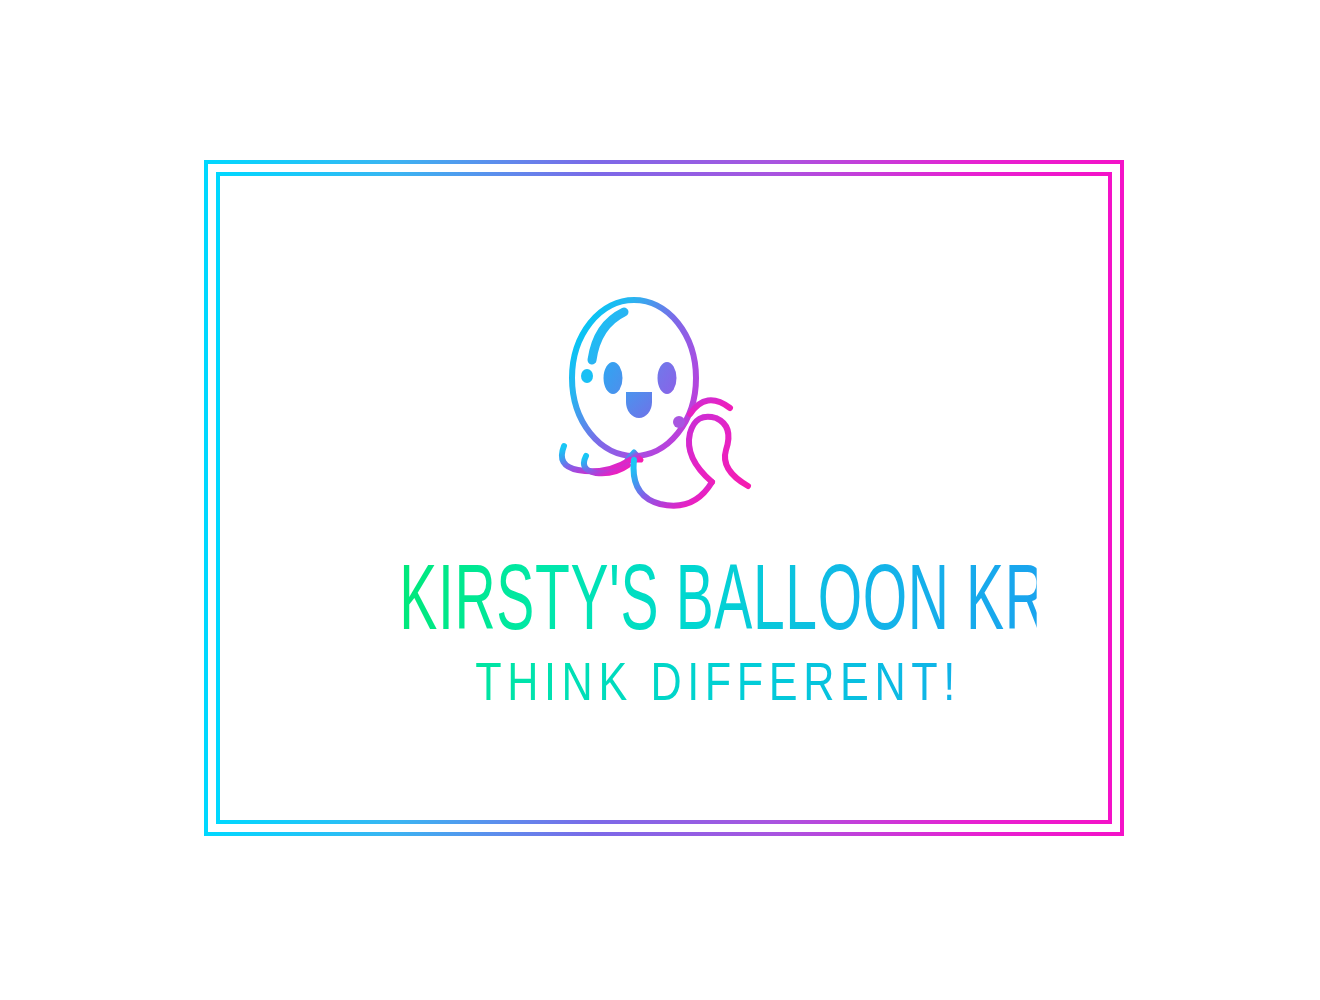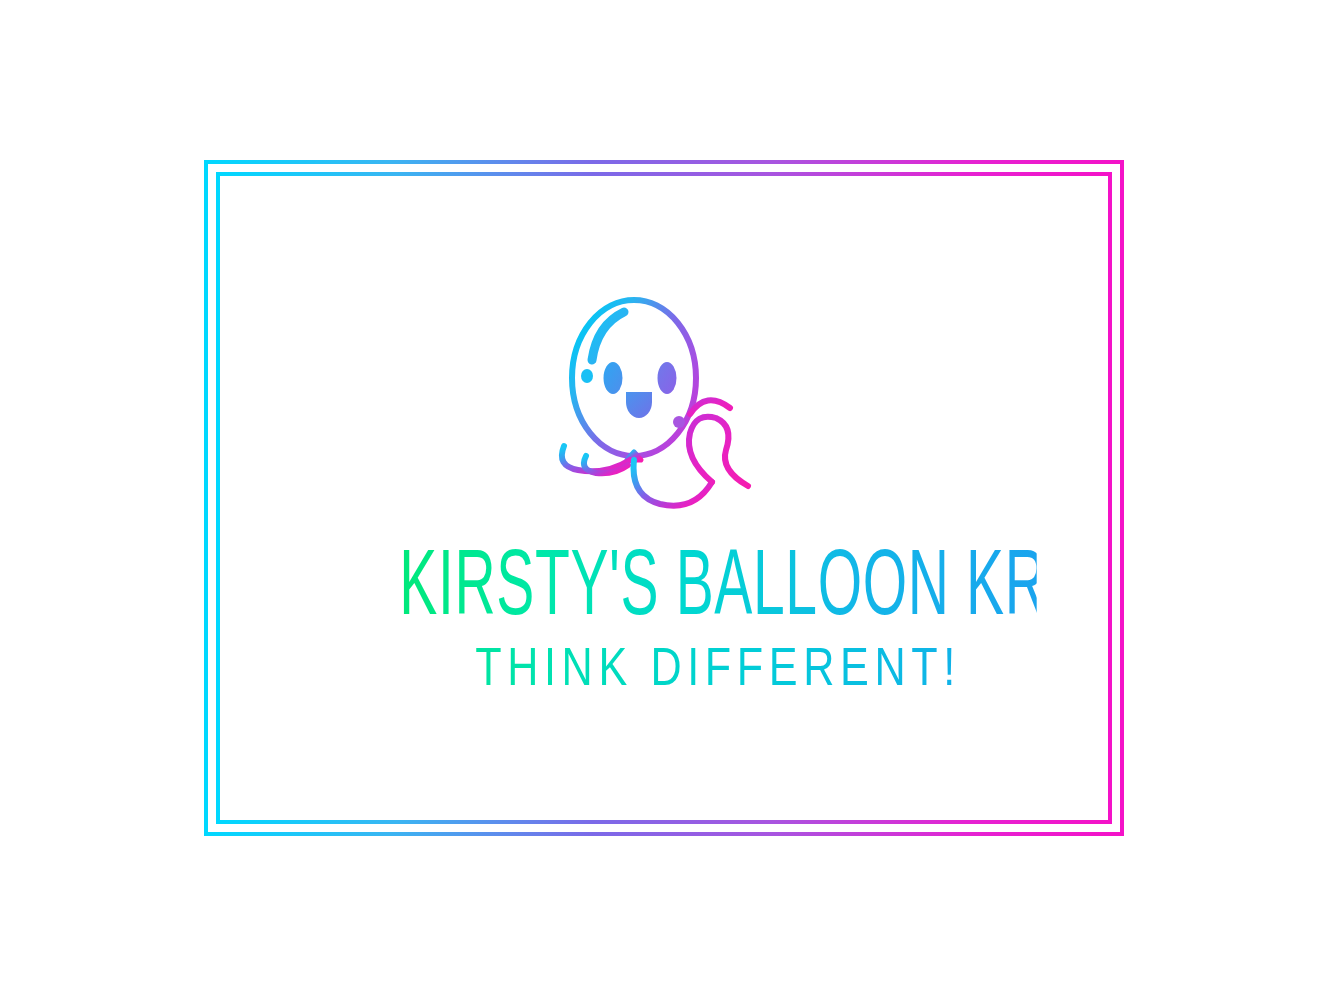--- a/index.html
+++ b/index.html
@@ -62,21 +62,21 @@
     width: 260px;
     height: 260px;
     display: block;
     overflow: visible;
   }
 
   
   #wordmark-block {
     position: absolute;
     left: 0;
-    top: 380px;
+    top: 395px;
     width: 1028px;
     text-align: center;
   }
 
   .brand-title {
     display: block;
     font-family: "Liberation Sans Narrow", "Liberation Sans", sans-serif;
     font-size: 92px;
     line-height: 0.92;
     font-weight: 300;

